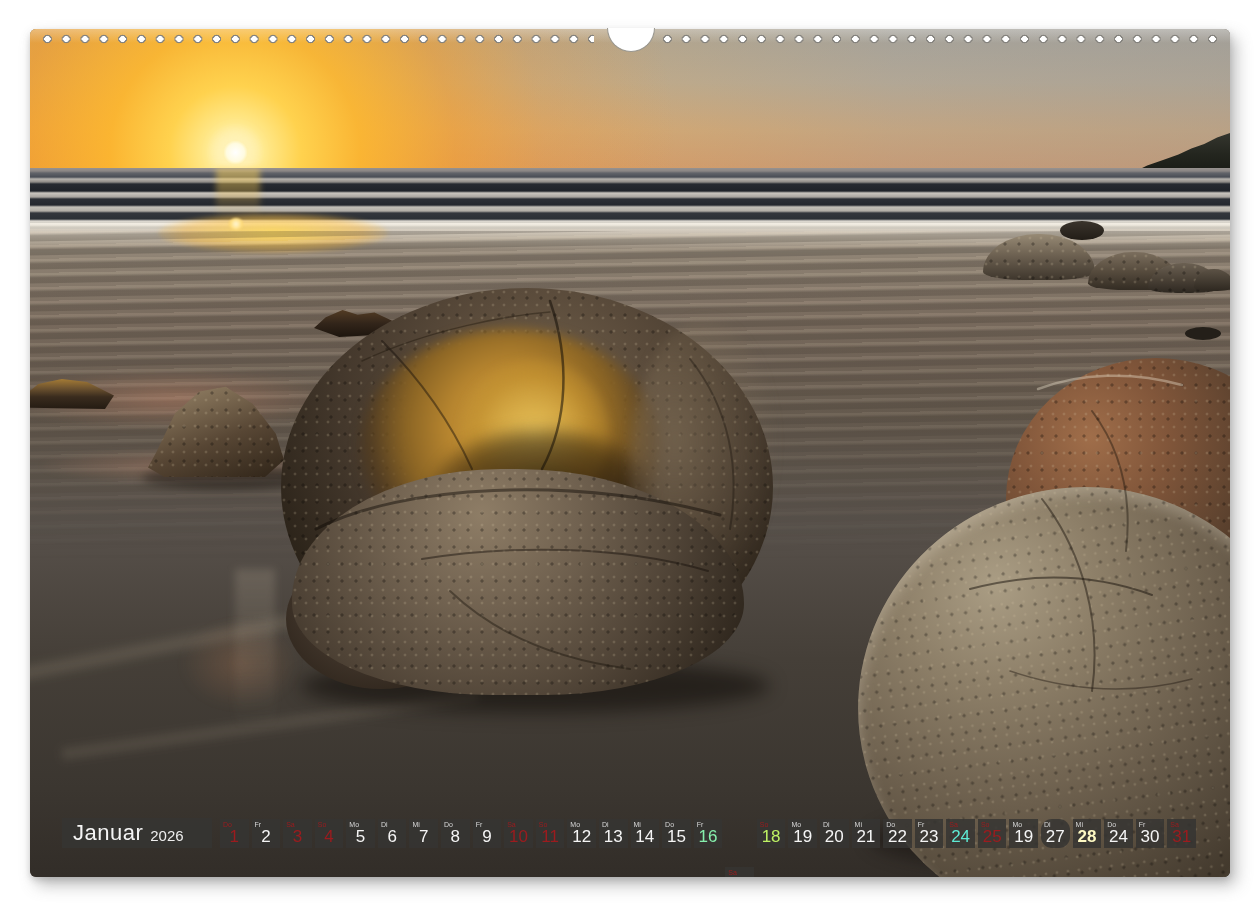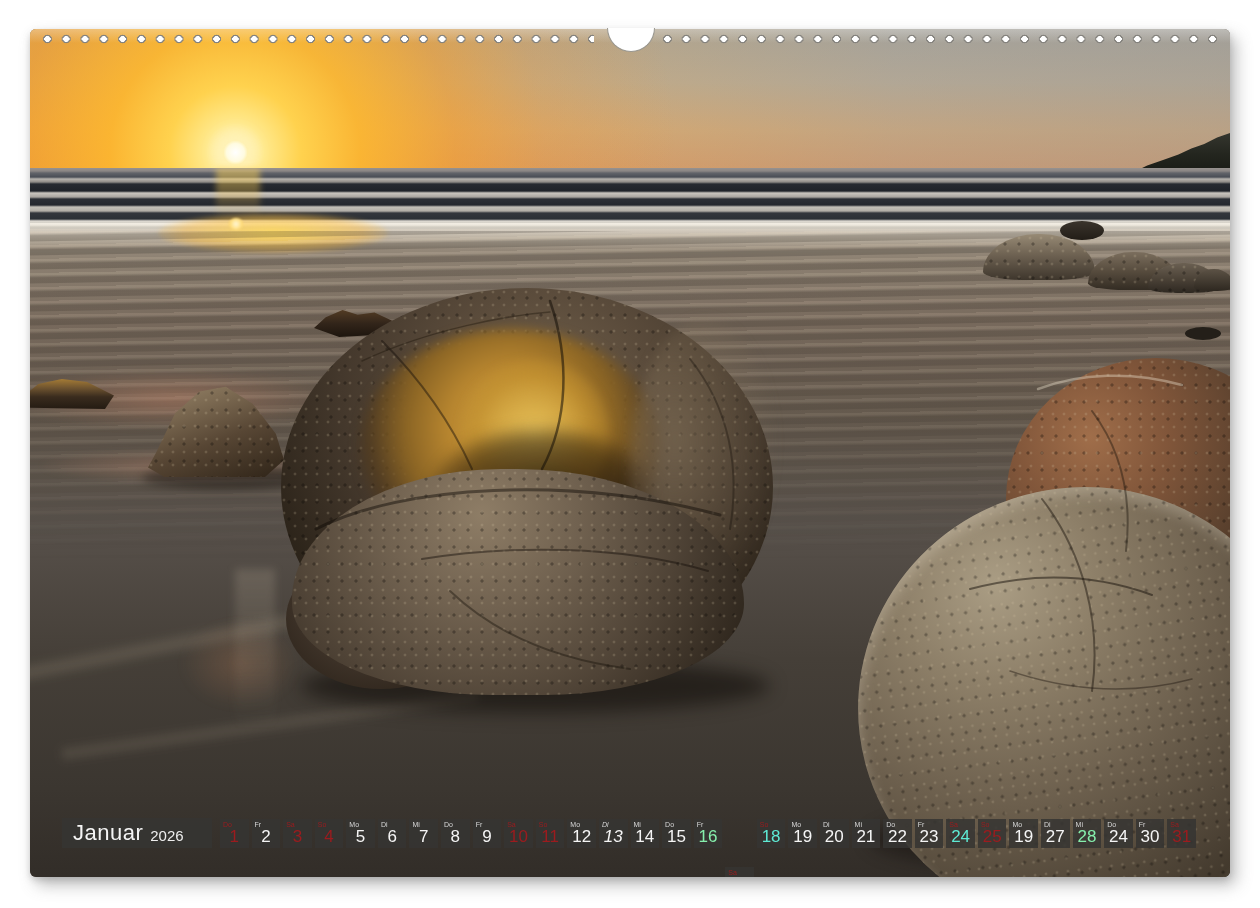--- a/index.html
+++ b/index.html
@@ -263,21 +263,21 @@
               <span class="num" style="color: rgb(156, 27, 30);">10</span>
             </div>
             <div class="cell" style="background: rgba(54, 52, 50, 0.86);">
               <span class="wd" style="color: rgb(156, 27, 30);">So</span>
               <span class="num" style="color: rgb(156, 27, 30);">11</span>
             </div>
             <div class="cell" style="background: rgba(54, 52, 50, 0.86);">
               <span class="wd" style="color: rgb(216, 216, 216);">Mo</span>
               <span class="num" style="color: rgb(245, 245, 245);">12</span>
             </div>
-            <div class="cell" style="background: rgba(54, 52, 50, 0.86); font-style: italic;">
+            <div class="cell" style="background: rgba(54, 52, 50, 0.86);">
               <span class="wd" style="color: rgb(216, 216, 216);">Di</span>
               <span class="num" style="color: rgb(245, 245, 245);">13</span>
             </div>
             <div class="cell" style="background: rgba(54, 52, 50, 0.86);">
               <span class="wd" style="color: rgb(216, 216, 216);">Mi</span>
               <span class="num" style="color: rgb(245, 245, 245);">14</span>
             </div>
             <div class="cell" style="background: rgba(54, 52, 50, 0.86);">
               <span class="wd" style="color: rgb(216, 216, 216);">Do</span>
               <span class="num" style="color: rgb(245, 245, 245);">15</span>
@@ -285,21 +285,21 @@
             <div class="cell" style="background: rgba(54, 52, 50, 0.86);">
               <span class="wd" style="color: rgb(216, 216, 216);">Fr</span>
               <span class="num" style="color: #86efac;">16</span>
             </div>
             <div class="cell" style="background: rgba(54, 52, 50, 0.86); margin-top: 48px;">
               <span class="wd" style="color: rgb(156, 27, 30);">Sa</span>
               <span class="num" style="color: rgb(156, 27, 30);">17</span>
             </div>
             <div class="cell" style="background: rgba(54, 52, 50, 0.86);">
               <span class="wd" style="color: rgb(156, 27, 30);">So</span>
-              <span class="num" style="color: #5eead4;">18</span>
+              <span class="num" style="color: #bef264;">18</span>
             </div>
             <div class="cell" style="background: rgba(54, 52, 50, 0.86);">
               <span class="wd" style="color: rgb(216, 216, 216);">Mo</span>
               <span class="num" style="color: rgb(245, 245, 245);">19</span>
             </div>
             <div class="cell" style="background: rgba(54, 52, 50, 0.86);">
               <span class="wd" style="color: rgb(216, 216, 216);">Di</span>
               <span class="num" style="color: rgb(245, 245, 245);">20</span>
             </div>
             <div class="cell" style="background: rgba(54, 52, 50, 0.86);">
@@ -319,27 +319,27 @@
               <span class="num" style="color: #5eead4;">24</span>
             </div>
             <div class="cell" style="background: rgba(54, 52, 50, 0.86);">
               <span class="wd" style="color: rgb(156, 27, 30);">So</span>
               <span class="num" style="color: rgb(156, 27, 30);">25</span>
             </div>
             <div class="cell" style="background: rgba(54, 52, 50, 0.86);">
               <span class="wd" style="color: rgb(216, 216, 216);">Mo</span>
               <span class="num" style="color: rgb(245, 245, 245);">19</span>
             </div>
-            <div class="cell" style="background: rgba(54, 52, 50, 0.86);">
+            <div class="cell" style="background: rgba(54, 52, 50, 0.86); border-radius: 11px;">
               <span class="wd" style="color: rgb(216, 216, 216);">Di</span>
               <span class="num" style="color: rgb(245, 245, 245);">27</span>
             </div>
             <div class="cell" style="background: rgba(54, 52, 50, 0.86);">
               <span class="wd" style="color: rgb(216, 216, 216);">Mi</span>
-              <span class="num" style="color: #86efac;">28</span>
+              <span class="num" style="color: #fef9c3; font-weight: bold;">28</span>
             </div>
             <div class="cell" style="background: rgba(54, 52, 50, 0.86);">
               <span class="wd" style="color: rgb(216, 216, 216);">Do</span>
               <span class="num" style="color: rgb(245, 245, 245);">24</span>
             </div>
             <div class="cell" style="background: rgba(54, 52, 50, 0.86);">
               <span class="wd" style="color: rgb(216, 216, 216);">Fr</span>
               <span class="num" style="color: rgb(245, 245, 245);">30</span>
             </div>
             <div class="cell" style="background: rgba(54, 52, 50, 0.86);">

